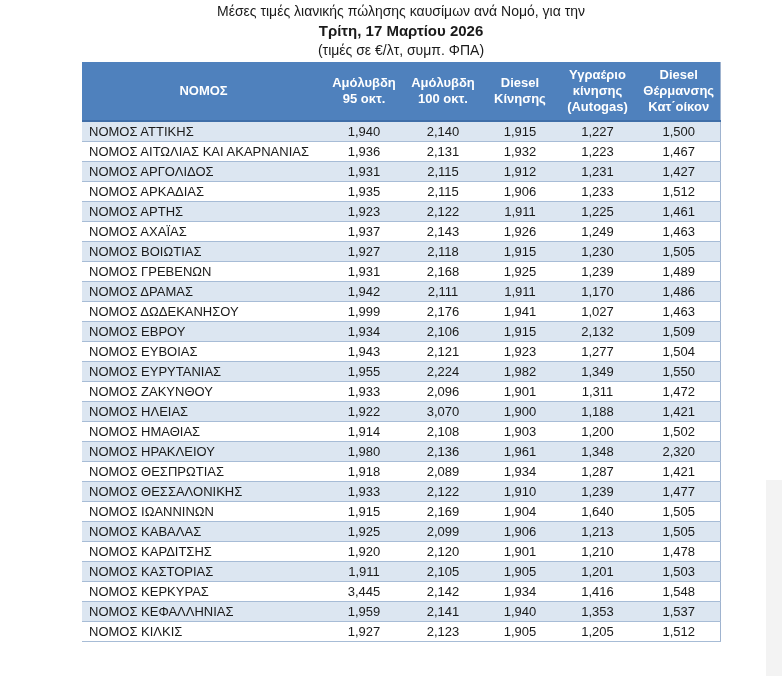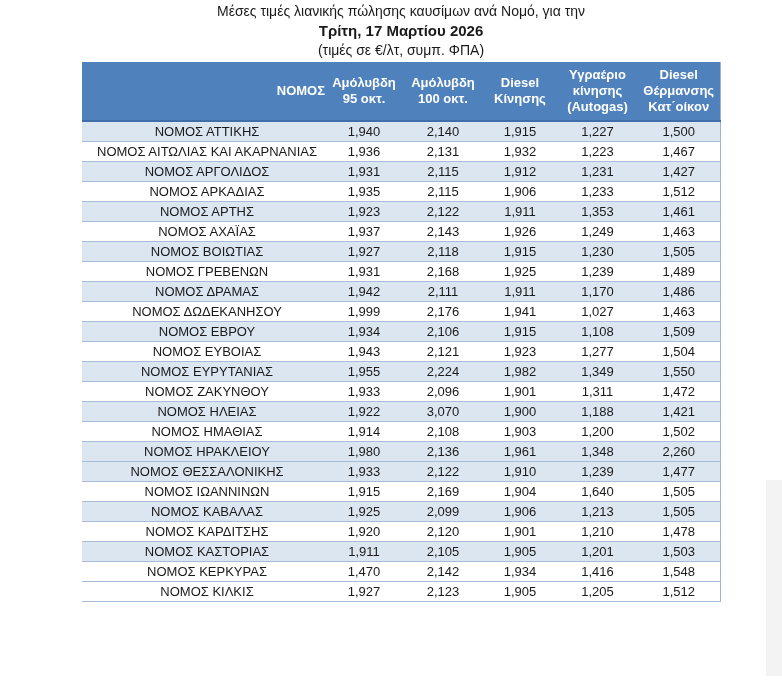--- a/index.html
+++ b/index.html
@@ -6,24 +6,24 @@
   body { width: 782px; height: 692px; position: relative; overflow: hidden;
          font-family: "Liberation Sans", "DejaVu Sans", sans-serif; color: #1a1a1a; }
   .title-block { position: absolute; left: 0; top: 2px; width: 802px; text-align: center; }
   .title-line1 { font-size: 14px; line-height: 19px; }
   .title-line2 { font-size: 15px; line-height: 20px; font-weight: bold; }
   .title-line3 { font-size: 14px; line-height: 19px; }
   .tbl { position: absolute; left: 82px; top: 62px; width: 638px; border-collapse: collapse;
          table-layout: fixed; border-right: 1px solid #9fb3cf; }
   .tbl th { background: #4f81bd; color: #ffffff; font-weight: bold; font-size: 13px;
             line-height: 16px; height: 58px; padding: 0; text-align: center; vertical-align: middle; }
-  .tbl th.nomos { text-align: right; padding-left: 0; }
+  .tbl th.nomos { text-align: center; padding-left: 0; }
   .tbl td { font-size: 13px; height: 19px; line-height: 19px; padding: 0; text-align: center;
             border-bottom: 1px solid #a7bcd6; white-space: nowrap; }
-  .tbl td.name { text-align: center; padding-left: 7px; }
+  .tbl td.name { text-align: left; padding-left: 7px; }
   .tbl tr.odd td { background: #dce6f1; }
   .tbl tr.even td { background: #ffffff; }
   .tbl thead tr { border-bottom: 2px solid #3f6ea8; }
   .side-panel { position: absolute; left: 766px; top: 480px; width: 16px; height: 196px; background: #f3f3f3; }
 </style>
 </head>
 <body>
 
 <div class="title-block">
   <div class="title-line1">Μέσες τιμές λιανικής πώλησης καυσίμων ανά Νομό, για την</div>
@@ -100,21 +100,21 @@
         <td>2,115</td>
         <td>1,906</td>
         <td>1,233</td>
         <td>1,512</td>
       </tr>
       <tr class="odd">
         <td class="name">ΝΟΜΟΣ ΑΡΤΗΣ</td>
         <td>1,923</td>
         <td>2,122</td>
         <td>1,911</td>
-        <td>1,353</td>
+        <td>1,225</td>
         <td>1,461</td>
       </tr>
       <tr class="even">
         <td class="name">ΝΟΜΟΣ ΑΧΑΪΑΣ</td>
         <td>1,937</td>
         <td>2,143</td>
         <td>1,926</td>
         <td>1,249</td>
         <td>1,463</td>
       </tr>
@@ -148,21 +148,21 @@
         <td>2,176</td>
         <td>1,941</td>
         <td>1,027</td>
         <td>1,463</td>
       </tr>
       <tr class="odd">
         <td class="name">ΝΟΜΟΣ ΕΒΡΟΥ</td>
         <td>1,934</td>
         <td>2,106</td>
         <td>1,915</td>
-        <td>1,108</td>
+        <td>2,132</td>
         <td>1,509</td>
       </tr>
       <tr class="even">
         <td class="name">ΝΟΜΟΣ ΕΥΒΟΙΑΣ</td>
         <td>1,943</td>
         <td>2,121</td>
         <td>1,923</td>
         <td>1,277</td>
         <td>1,504</td>
       </tr>
@@ -197,21 +197,29 @@
         <td>1,903</td>
         <td>1,200</td>
         <td>1,502</td>
       </tr>
       <tr class="odd">
         <td class="name">ΝΟΜΟΣ ΗΡΑΚΛΕΙΟΥ</td>
         <td>1,980</td>
         <td>2,136</td>
         <td>1,961</td>
         <td>1,348</td>
-        <td>2,260</td>
+        <td>2,320</td>
+      </tr>
+      <tr class="even">
+        <td class="name">ΝΟΜΟΣ ΘΕΣΠΡΩΤΙΑΣ</td>
+        <td>1,918</td>
+        <td>2,089</td>
+        <td>1,934</td>
+        <td>1,287</td>
+        <td>1,421</td>
       </tr>
       <tr class="odd">
         <td class="name">ΝΟΜΟΣ ΘΕΣΣΑΛΟΝΙΚΗΣ</td>
         <td>1,933</td>
         <td>2,122</td>
         <td>1,910</td>
         <td>1,239</td>
         <td>1,477</td>
       </tr>
       <tr class="even">
@@ -241,25 +249,33 @@
       <tr class="odd">
         <td class="name">ΝΟΜΟΣ ΚΑΣΤΟΡΙΑΣ</td>
         <td>1,911</td>
         <td>2,105</td>
         <td>1,905</td>
         <td>1,201</td>
         <td>1,503</td>
       </tr>
       <tr class="even">
         <td class="name">ΝΟΜΟΣ ΚΕΡΚΥΡΑΣ</td>
-        <td>1,470</td>
+        <td>3,445</td>
         <td>2,142</td>
         <td>1,934</td>
         <td>1,416</td>
         <td>1,548</td>
+      </tr>
+      <tr class="odd">
+        <td class="name">ΝΟΜΟΣ ΚΕΦΑΛΛΗΝΙΑΣ</td>
+        <td>1,959</td>
+        <td>2,141</td>
+        <td>1,940</td>
+        <td>1,353</td>
+        <td>1,537</td>
       </tr>
       <tr class="even">
         <td class="name">ΝΟΜΟΣ ΚΙΛΚΙΣ</td>
         <td>1,927</td>
         <td>2,123</td>
         <td>1,905</td>
         <td>1,205</td>
         <td>1,512</td>
       </tr>
     </tbody>

